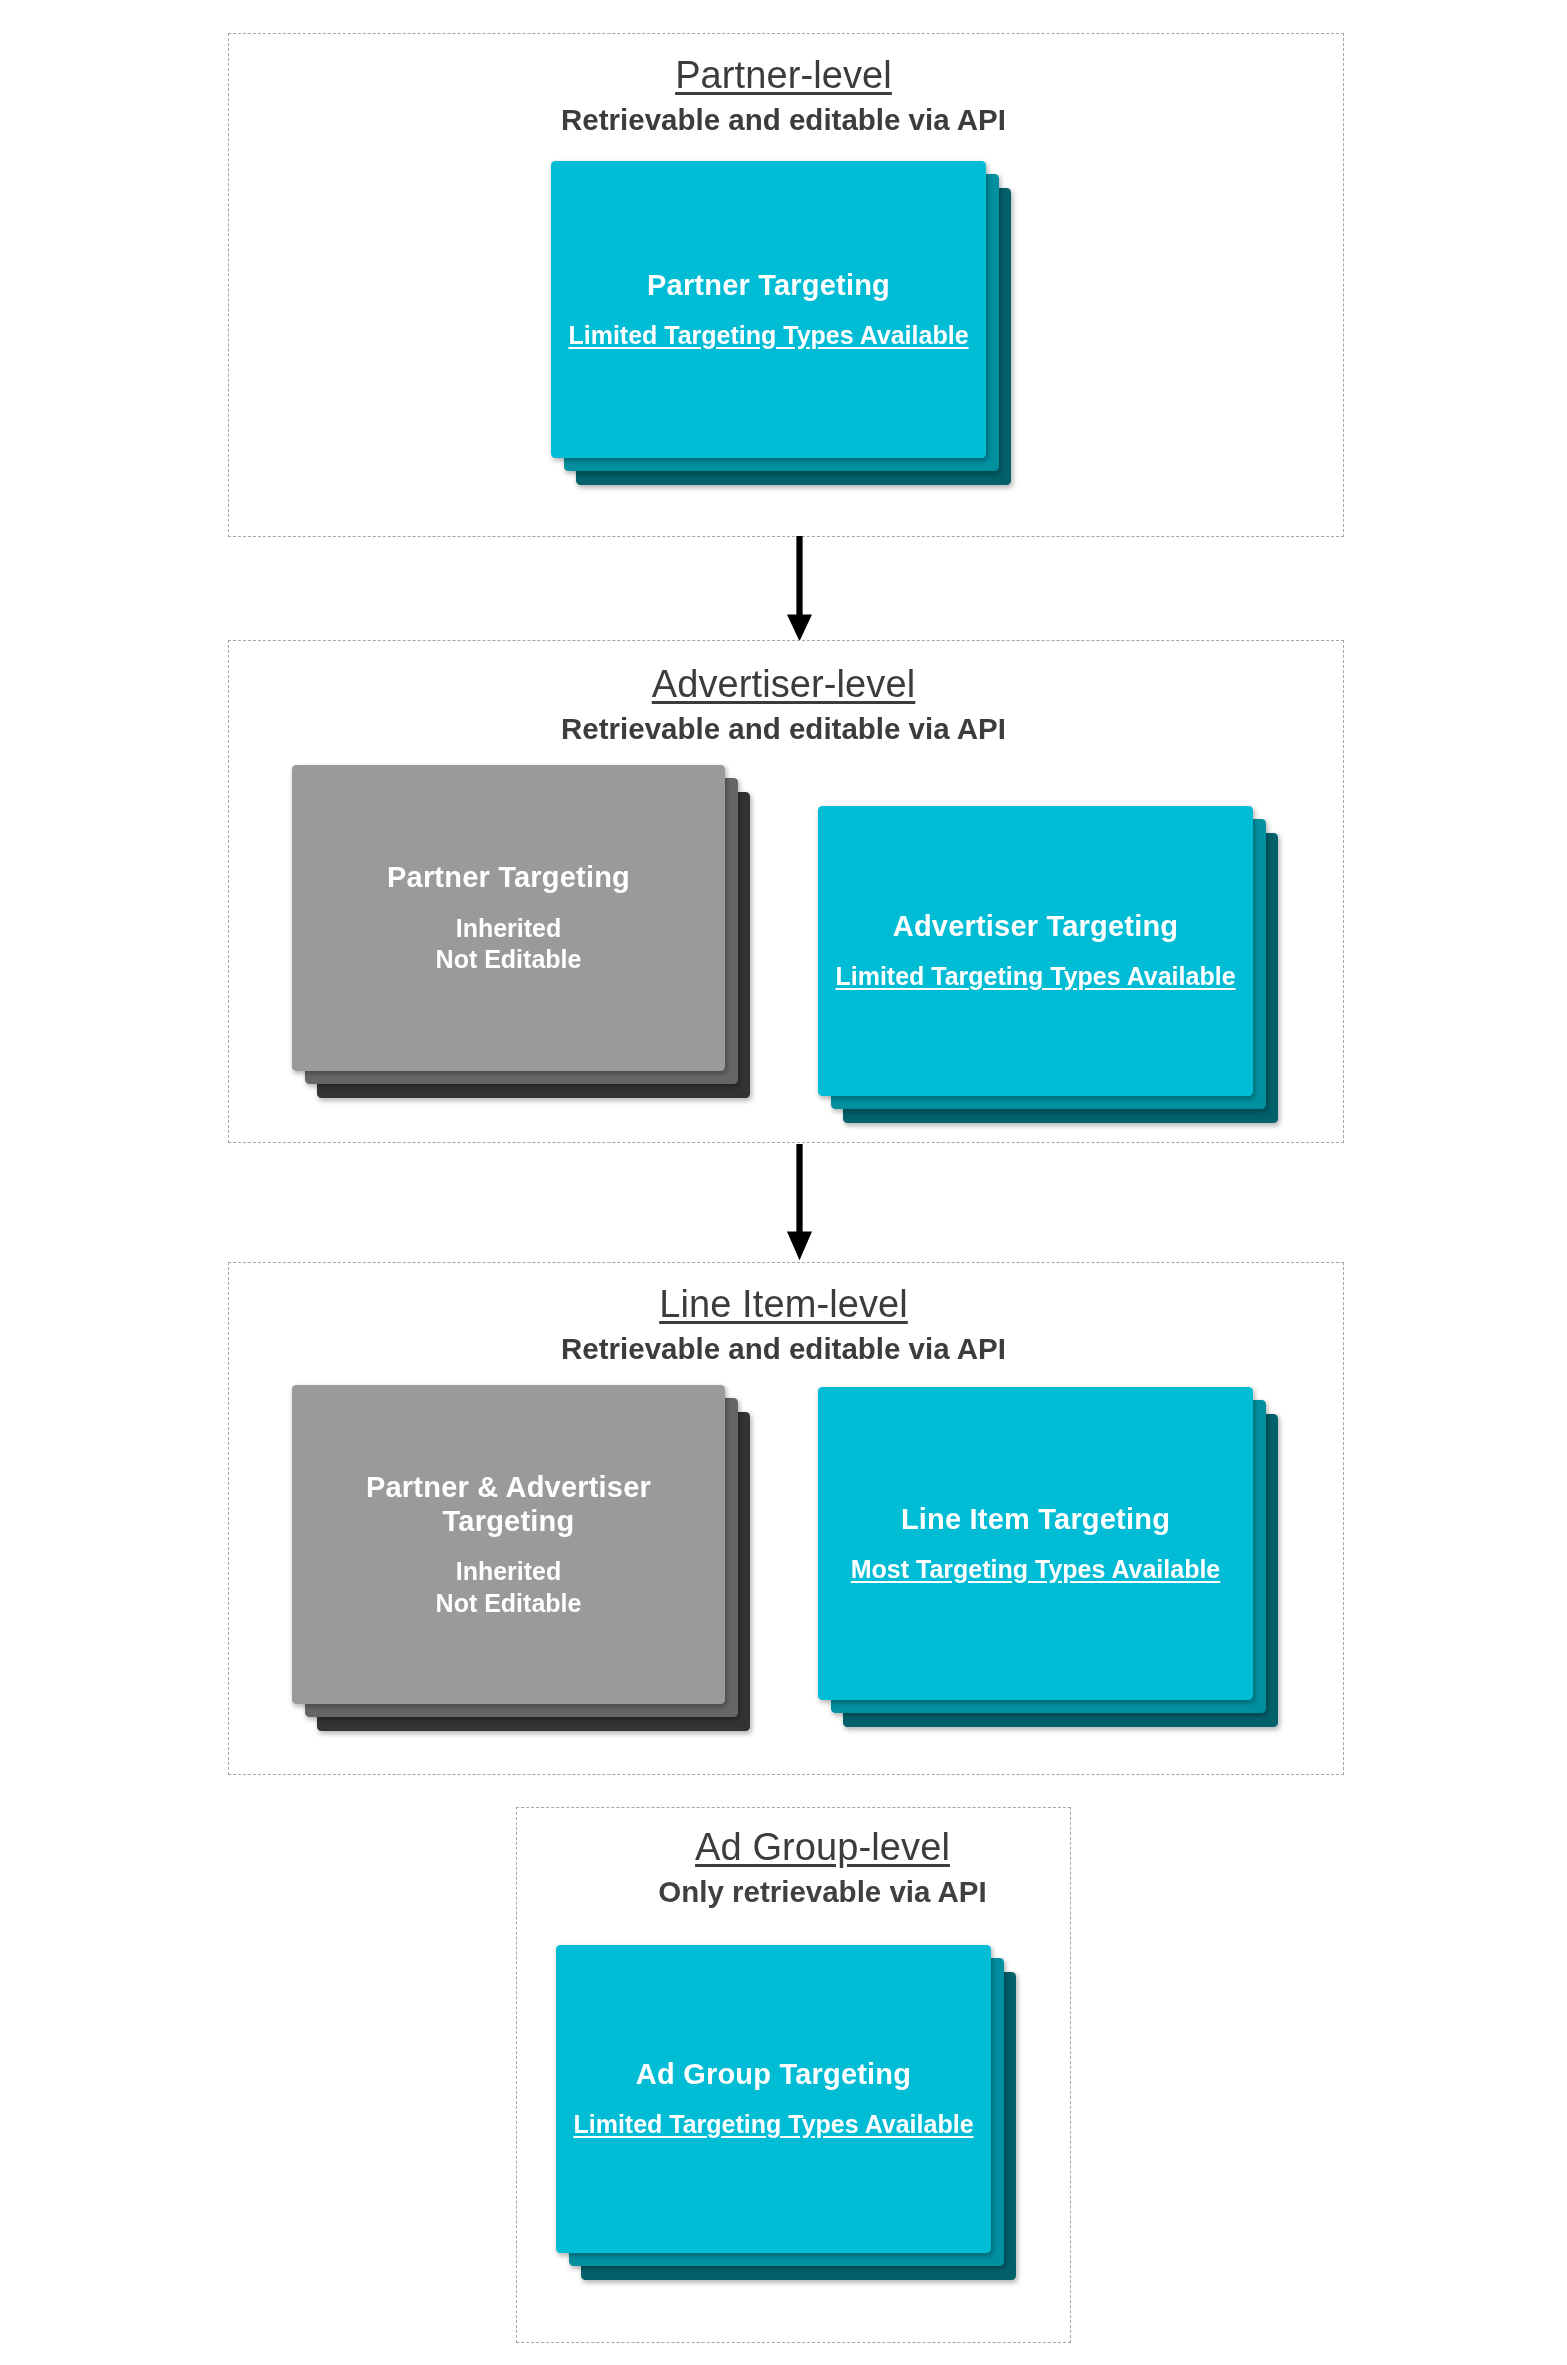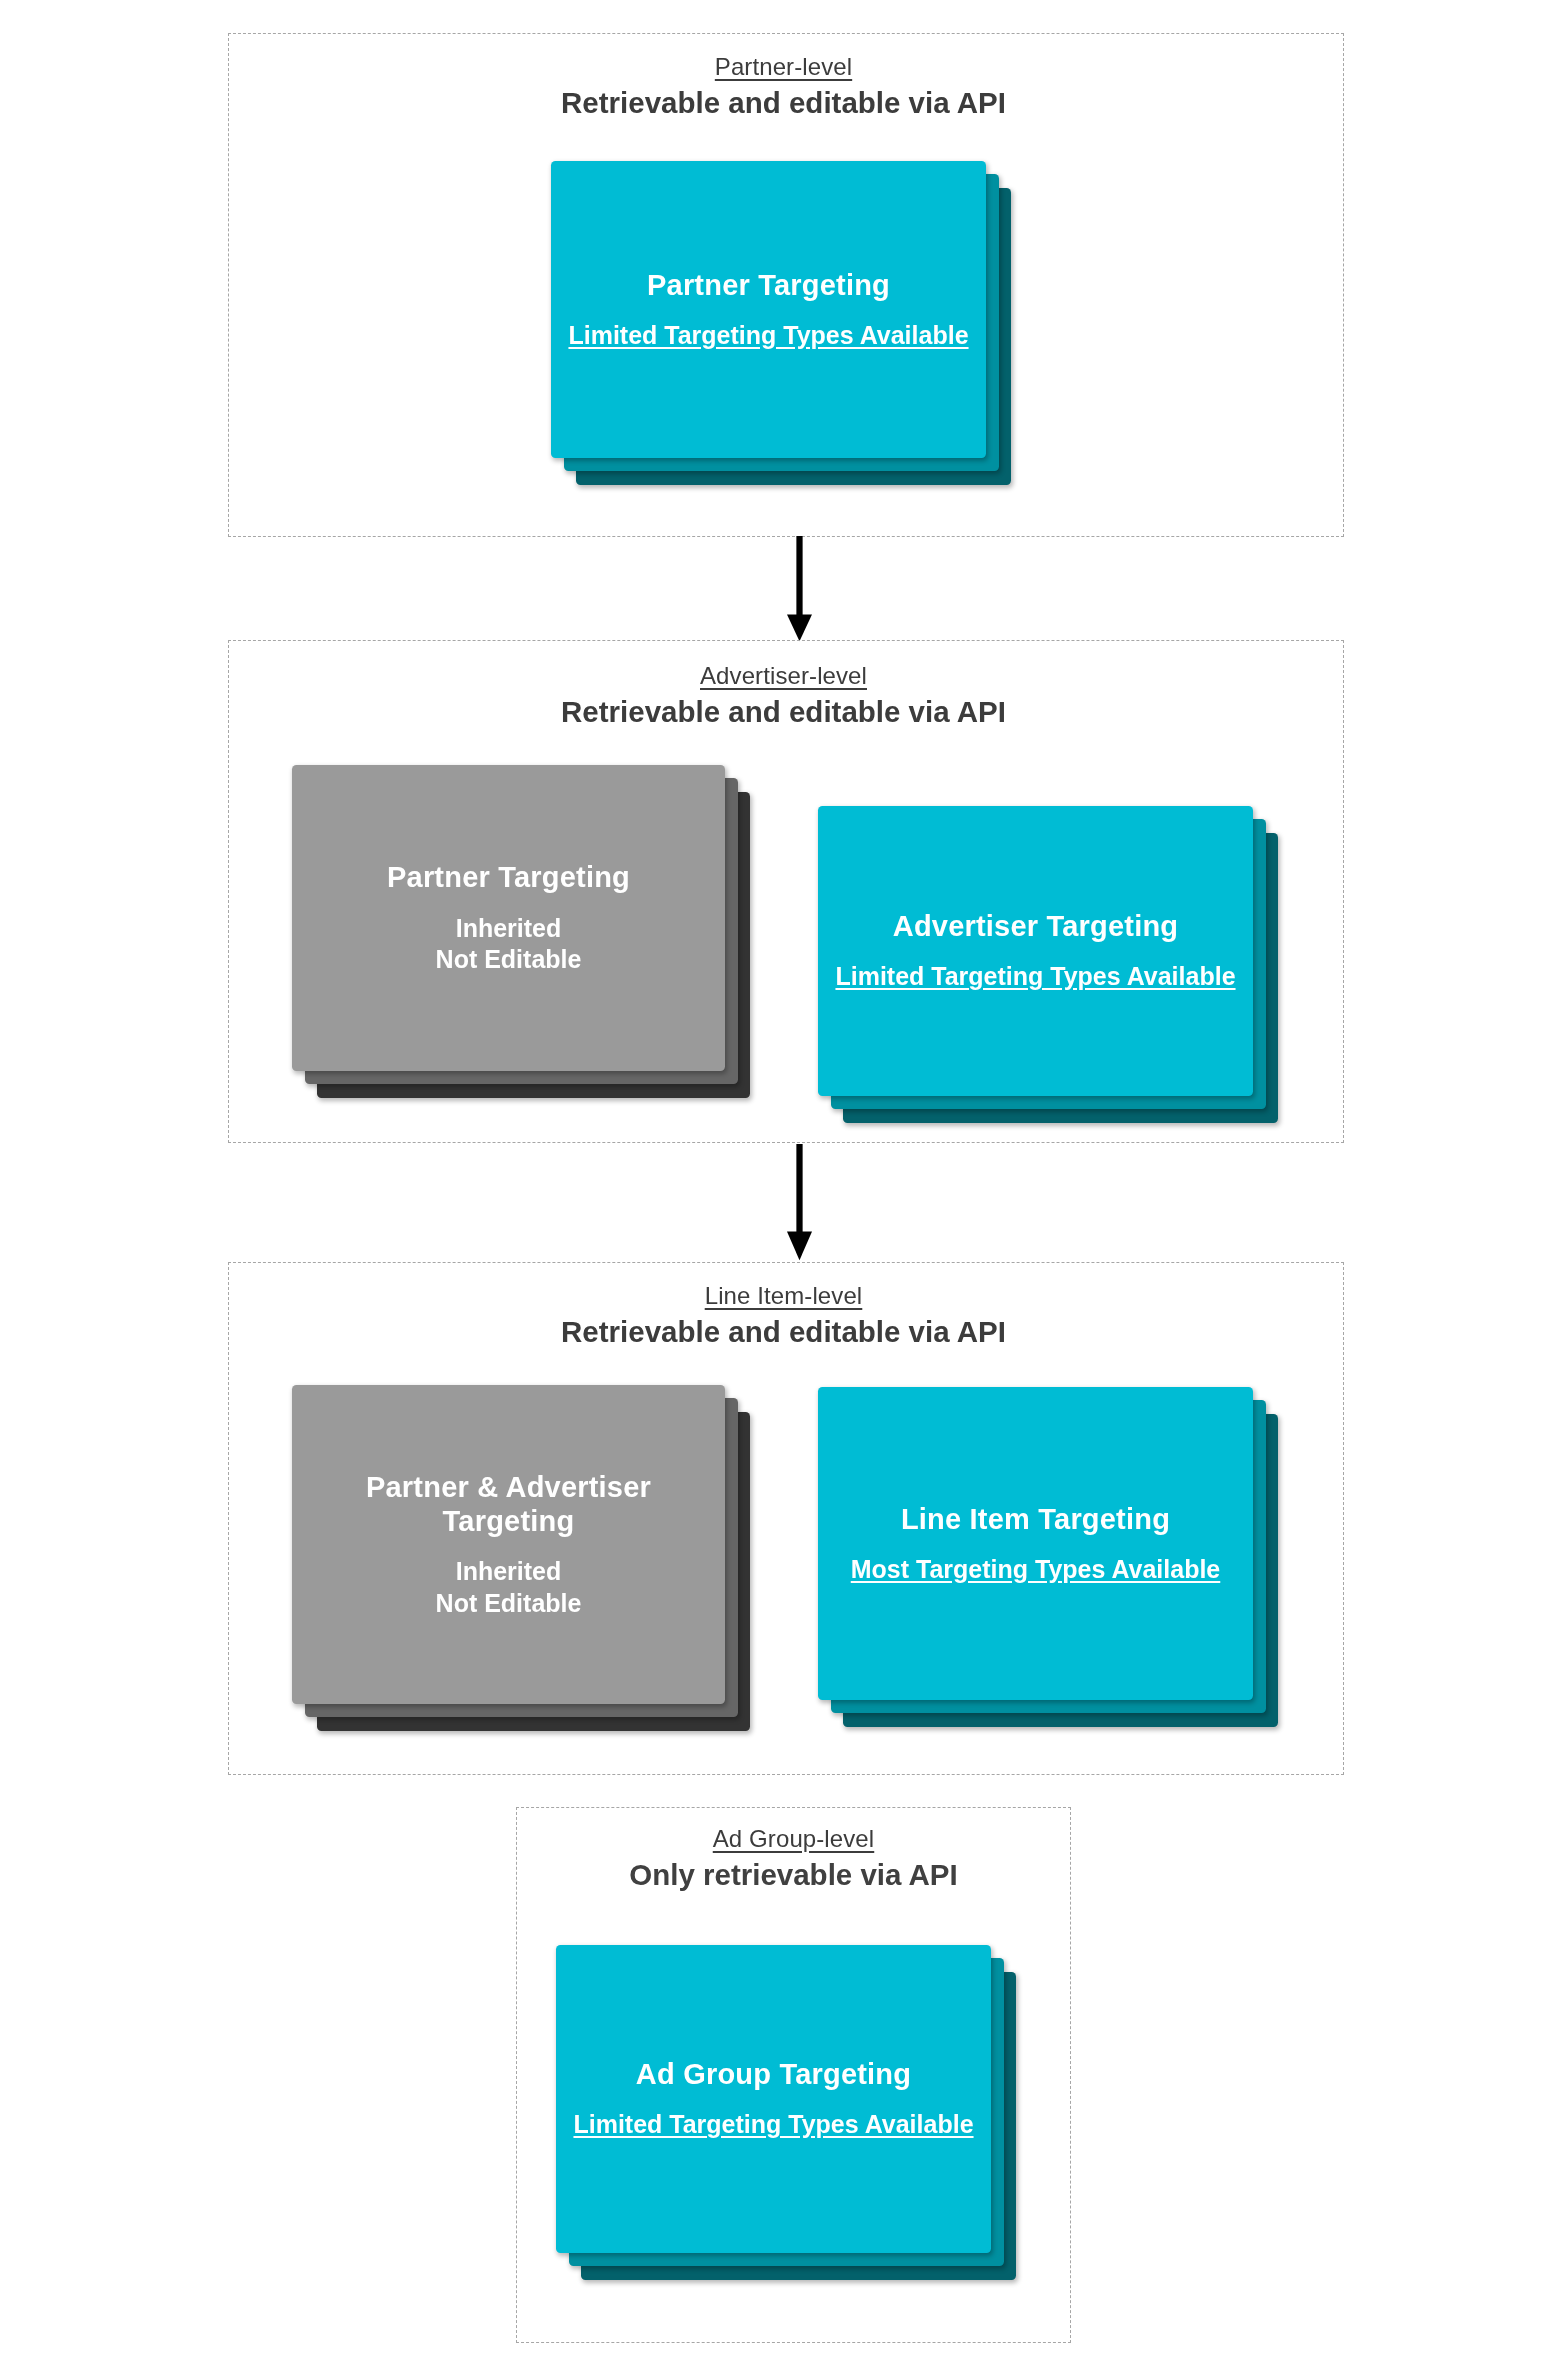--- a/index.html
+++ b/index.html
@@ -31,21 +31,21 @@
   }
 
   .level-head {
     position: absolute;
     left: 0;
     right: 0;
     text-align: center;
     pointer-events: none;
   }
   .level-title {
-    font-size: 24px;
+    font-size: 38px;
     font-weight: 400;
     color: #3c3c3c;
     text-decoration: underline;
     text-underline-offset: 3.6px;
     line-height: 1.25;
     letter-spacing: 0.1px;
   }
   .level-sub {
     font-size: 29.5px;
     font-weight: bold;
@@ -120,21 +120,21 @@
 
   
   .lvl1 { left: 228px; top: 33px;   width: 1116px; height: 504px; }
   .lvl2 { left: 228px; top: 640px;  width: 1116px; height: 503px; }
   .lvl3 { left: 228px; top: 1262px; width: 1116px; height: 513px; }
   .lvl4 { left: 516px; top: 1807px; width: 555px;  height: 536px; }
 
   .head1 { top: 52px;   }
   .head2 { top: 661px;  }
   .head3 { top: 1281px; }
-  .head4 { top: 1824px; }
+  .head4 { top: 1824px; margin-left: 29px; }
 
   .stack-p1 { left: 551px; top: 161px; width: 435px; height: 297px; }
   .stack-p1 .layer { width: 435px; height: 297px; }
 
   .stack-a-gray { left: 292px; top: 765px; width: 433px; height: 306px; }
   .stack-a-gray .layer { width: 433px; height: 306px; }
 
   .stack-a-cyan { left: 818px; top: 806px; width: 435px; height: 290px; }
   .stack-a-cyan .layer { width: 435px; height: 290px; }
 

